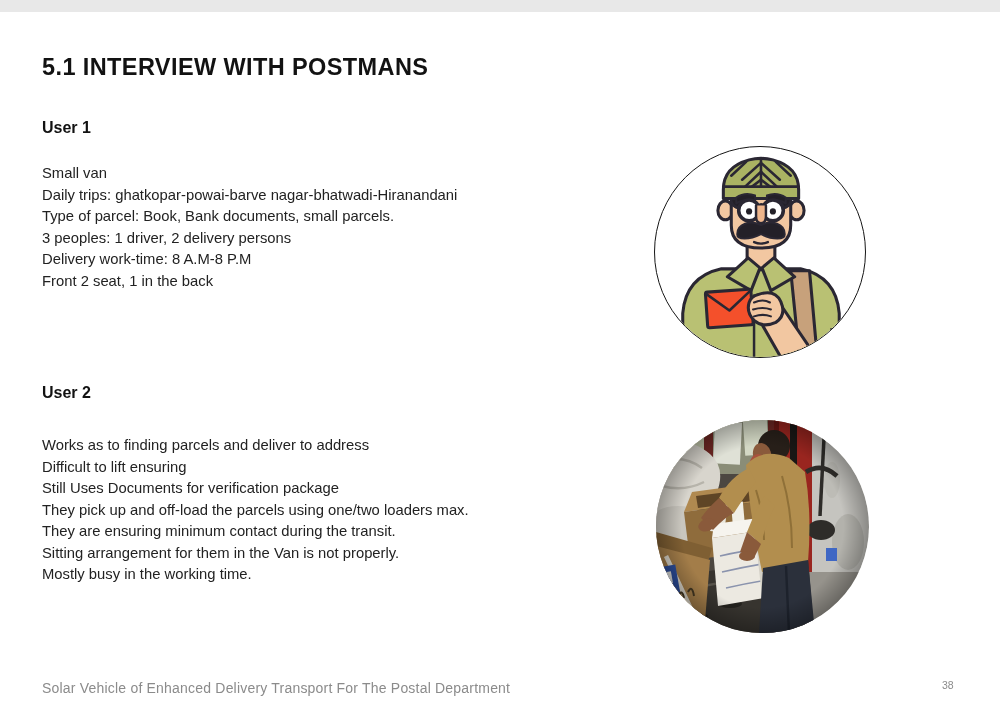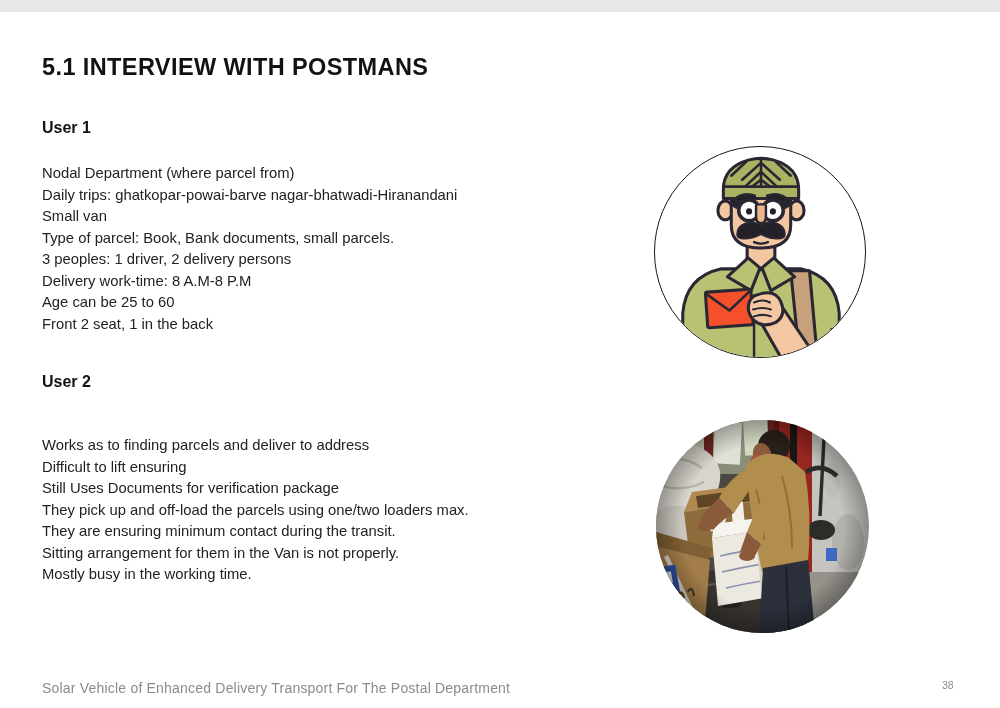--- a/index.html
+++ b/index.html
@@ -11,21 +11,21 @@
   }
   .page-title {
     position:absolute; left:42px; top:42px;
     font-size:23.5px; font-weight:800; letter-spacing:.4px; color:#121212;
   }
   .section-heading {
     position:absolute; left:42px;
     font-size:16px; font-weight:800; color:#121212;
   }
   #heading-user1 { top:107px; }
-  #heading-user2 { top:361px; }
+  #heading-user2 { top:372px; }
   .notes {
     position:absolute; left:42px; width:540px;
     font-size:14.8px; line-height:21.5px; color:#222222; font-weight:400;
   }
   #notes-user1 { top:151px; }
   #notes-user2 { top:423px; }
   .avatar {
     position:absolute; border-radius:50%; overflow:hidden;
   }
   #avatar-user1 {
@@ -48,27 +48,25 @@
 </head>
 <body>
 
 <div class="page">
 
   <h1 class="page-title">5.1 INTERVIEW WITH POSTMANS</h1>
 
   <h2 class="section-heading" id="heading-user1">User 1</h2>
 
   <div class="notes" id="notes-user1">
-    <div>Nodal Department (where parcel from)</div>
+    <div>Small van</div>
     <div>Daily trips: ghatkopar-powai-barve nagar-bhatwadi-Hiranandani</div>
-    <div>Small van</div>
     <div>Type of parcel: Book, Bank documents, small parcels.</div>
     <div>3 peoples: 1 driver, 2 delivery persons</div>
     <div>Delivery work-time: 8 A.M-8 P.M</div>
-    <div>Age can be 25 to 60</div>
     <div>Front 2 seat, 1 in the back</div>
   </div>
 
   <h2 class="section-heading" id="heading-user2">User 2</h2>
 
   <div class="notes" id="notes-user2">
     <div>Works as to finding parcels and deliver to address</div>
     <div>Difficult to lift ensuring</div>
     <div>Still Uses Documents for verification package</div>
     <div>They pick up and off-load the parcels using one/two loaders max.</div>

